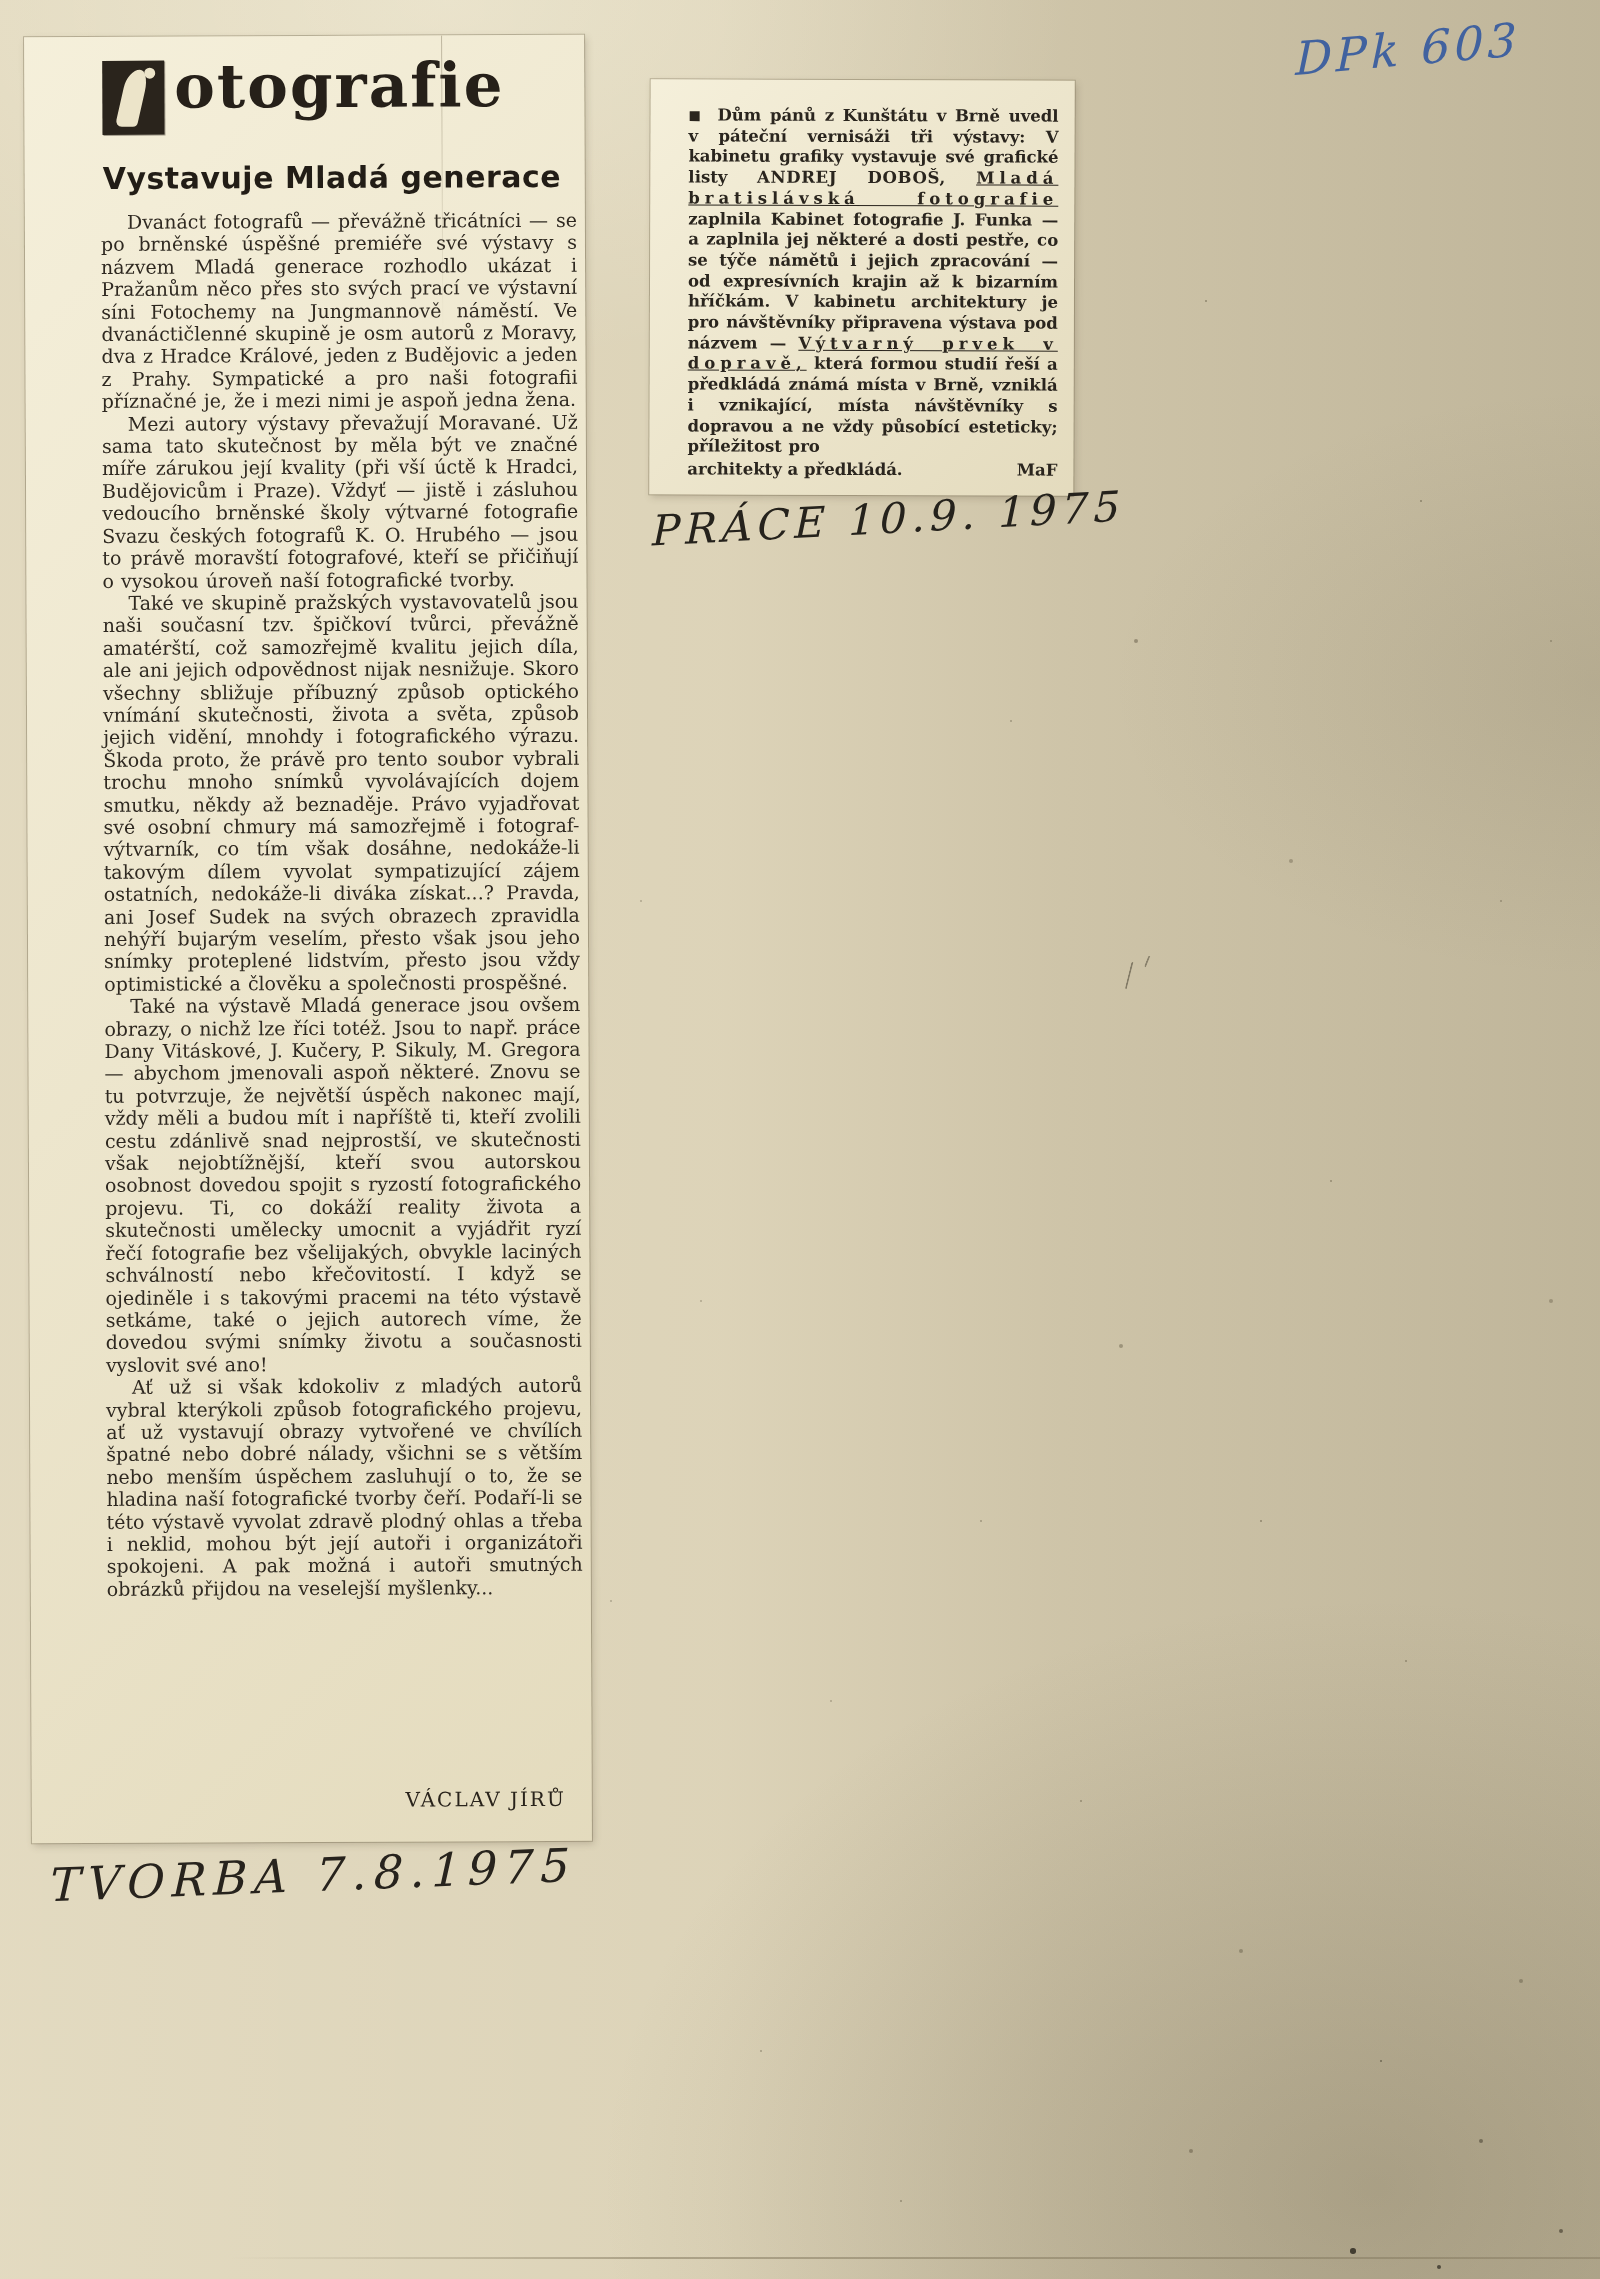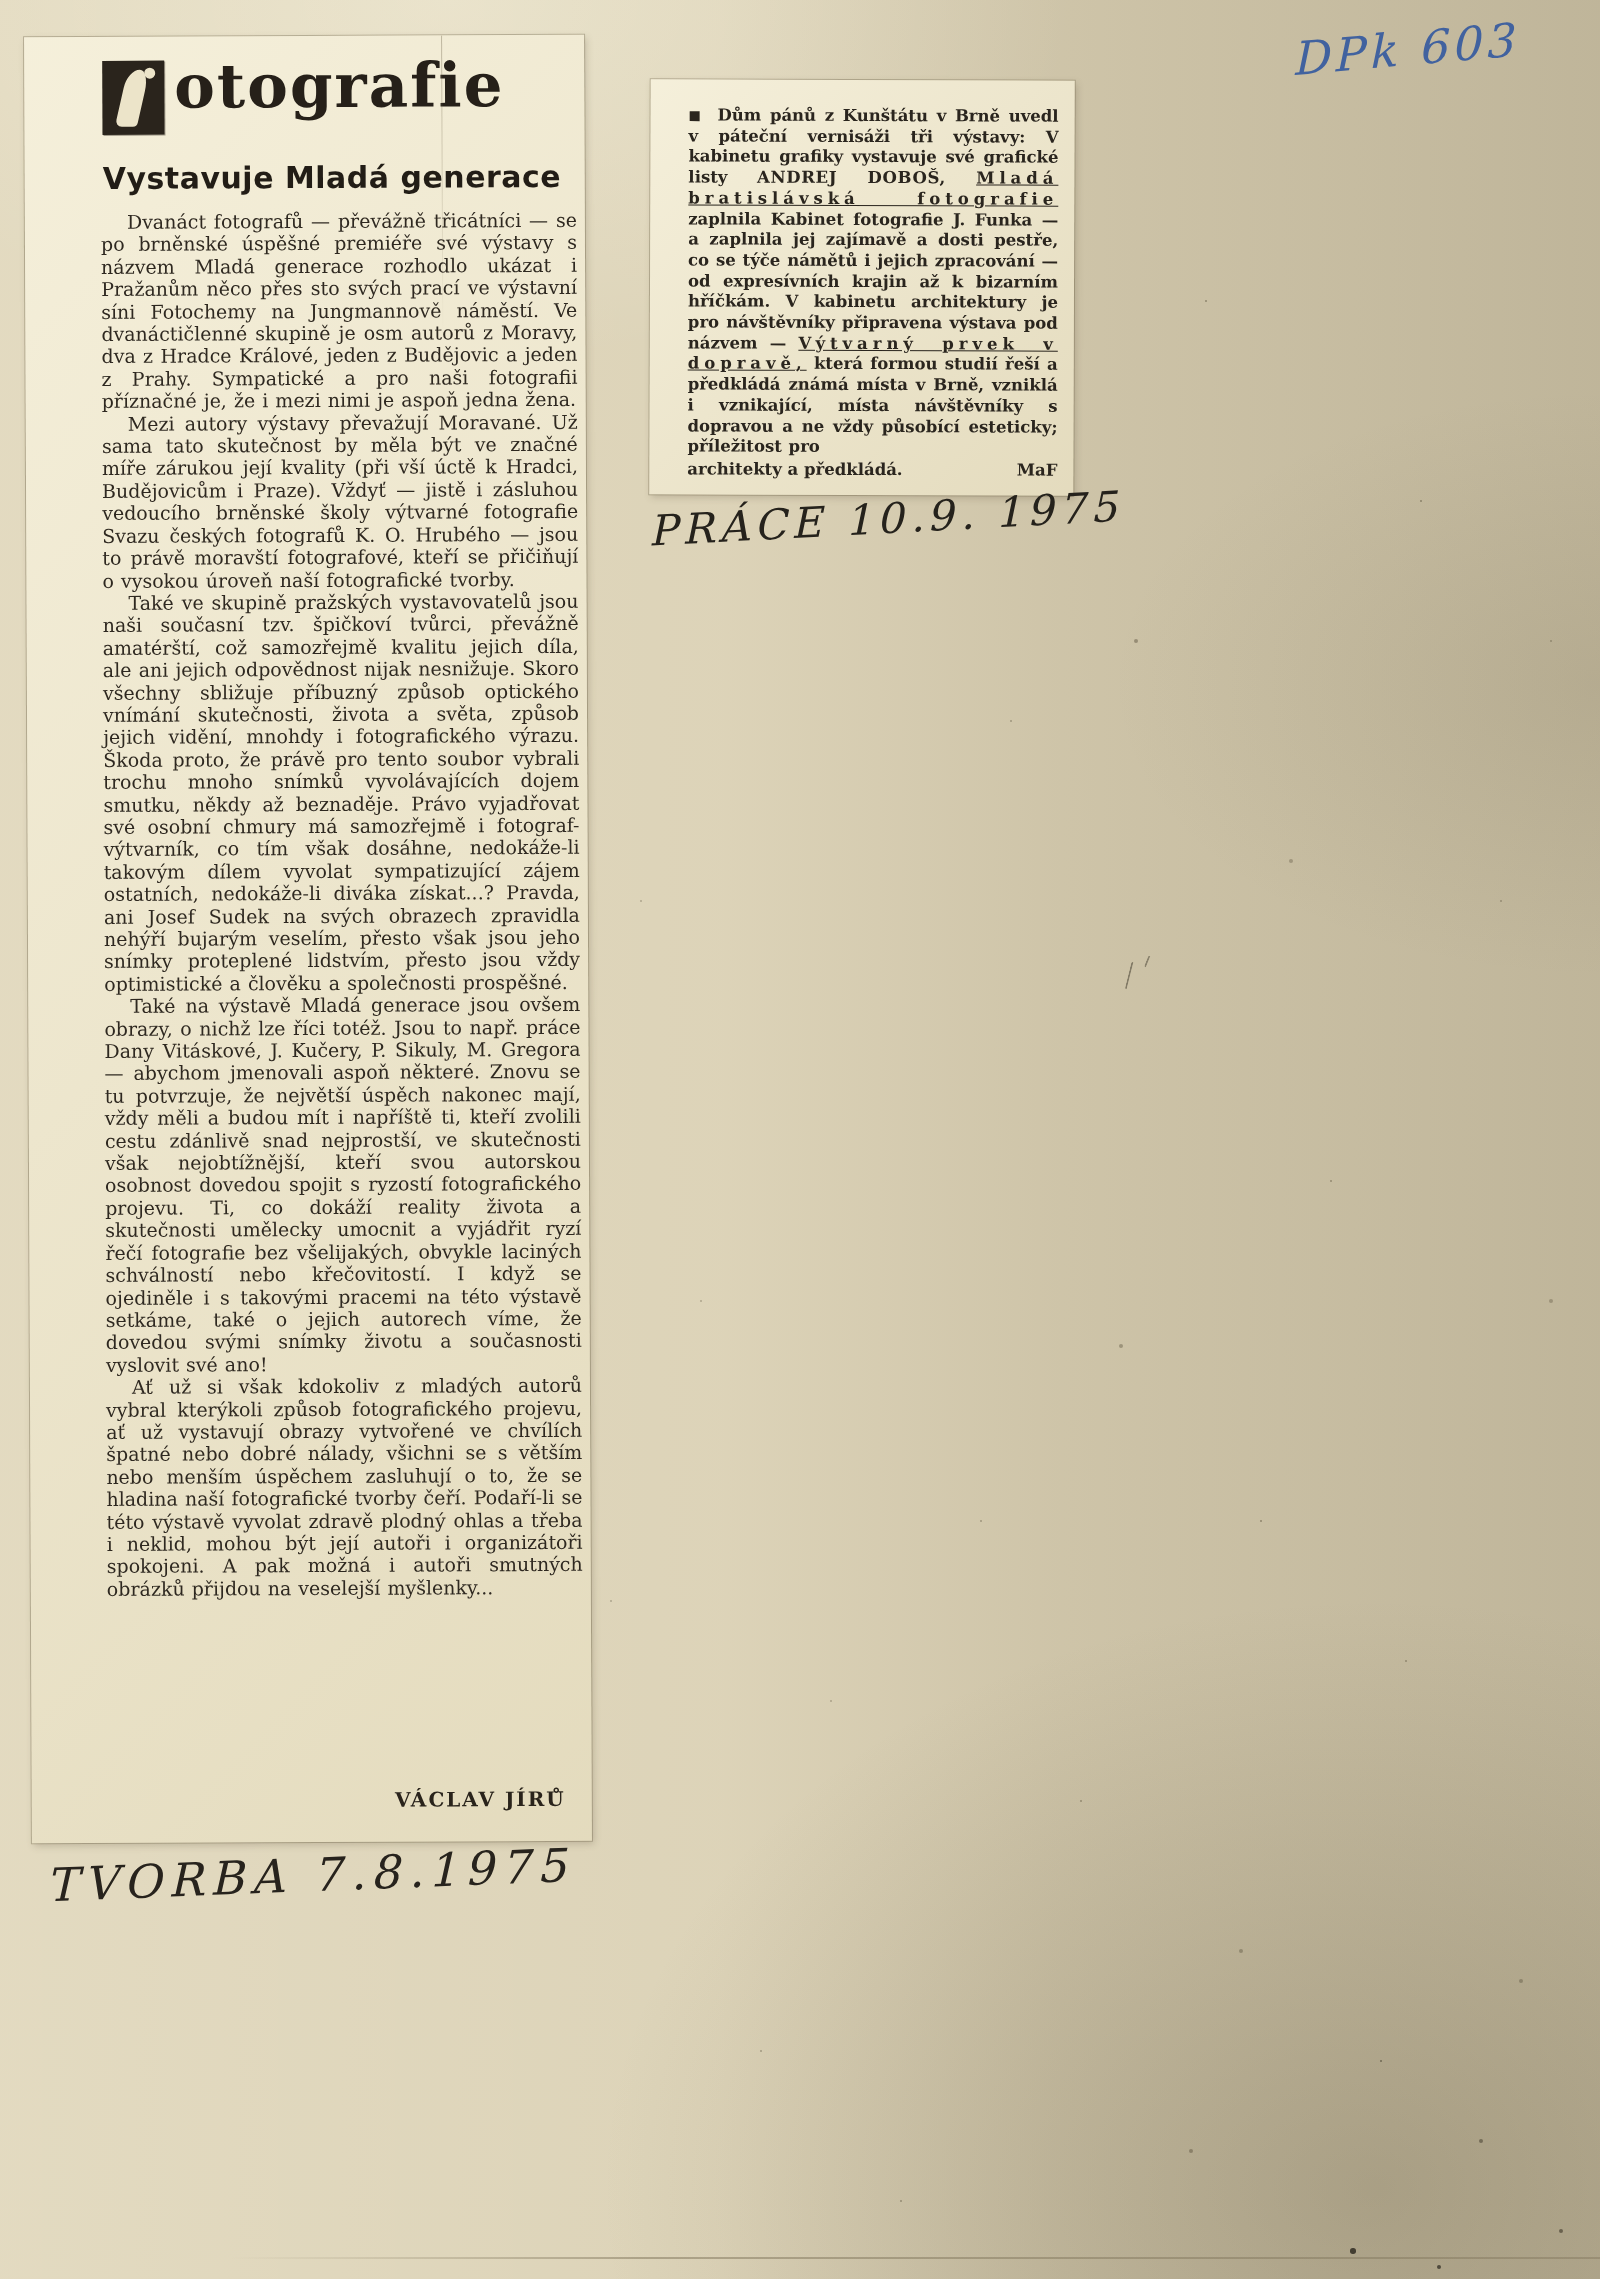--- a/index.html
+++ b/index.html
@@ -56,21 +56,21 @@
   .logo-dot{position:absolute;left:42px;top:7px;width:11px;height:11px;border-radius:50%;background:#ece4c9;}
   .masthead-title{position:absolute;left:150px;top:14px;font-family:"DejaVu Serif",serif;
     font-weight:700;font-size:61px;letter-spacing:2px;color:#262019;}
 
   
   .article{padding:0 10px 0 76px;width:476px;}
   .article h1{font-family:"DejaVu Sans",sans-serif;font-weight:700;font-size:30px;
     letter-spacing:.5px;color:#221d16;margin:14px 0 15px 2px;}
   .article p{margin:0;font-size:19px;line-height:22.4px;text-align:justify;
     text-indent:26px;color:#2e2820;word-spacing:1px;}
-  .signature{position:absolute;right:26px;bottom:30px;font-weight:700;font-size:20px;
+  .signature{position:absolute;right:26px;bottom:30px;font-weight:400;font-size:20px;
     letter-spacing:2px;color:#29231b;}
 
   
   .news{margin:0;padding:26px 16px 0 38px;font-size:16.5px;line-height:20.7px;
     font-weight:700;text-align:justify;color:#2a251e;word-spacing:1px;}
   .news .bullet{font-size:13px;letter-spacing:6px;vertical-align:1px;}
   .news .spaced{letter-spacing:.30em;word-spacing:.5em;text-decoration:underline;}
   .news .caps{letter-spacing:.04em;margin-top:8px;}
   .news-lastline{position:absolute;left:38px;right:16px;bottom:16px;display:flex;
     justify-content:space-between;font-size:16.5px;font-weight:700;color:#2a251e;}
@@ -114,21 +114,21 @@
 </div>
 
 <div class="hand note-tvorba">TVORBA 7.8.1975</div>
 
 <div class="clipping clip-right">
   <p class="news" lang="cs">
     <span class="bullet">■</span>
     <span>Dům pánů z Kunštátu v Brně uvedl v páteční vernisáži tři výstavy: V kabinetu grafiky vystavuje své grafické listy </span>
     <span class="caps">ANDREJ DOBOŠ, </span>
     <span class="spaced">Mladá bratislávská fotografie</span>
-    <span> zaplnila Kabinet fotografie J. Funka — a zaplnila jej zajímavě a dosti pestře, co se týče námětů i jejich zpracování — od expresívních krajin až k bizarním hříčkám. V kabinetu architektury je pro návštěvníky připravena výstava pod názvem — </span>
+    <span> zaplnila Kabinet fotografie J. Funka — a zaplnila jej některé a dosti pestře, co se týče námětů i jejich zpracování — od expresívních krajin až k bizarním hříčkám. V kabinetu architektury je pro návštěvníky připravena výstava pod názvem — </span>
     <span class="spaced">Výtvarný prvek v dopravě,</span>
     <span> která formou studií řeší a předkládá známá místa v Brně, vzniklá i vznikající, místa návštěvníky s dopravou a ne vždy působící esteticky; příležitost pro</span>
   </p>
   <div class="news-lastline">
     <span>architekty a předkládá.</span>
     <span>MaF</span>
   </div>
 </div>
 
 <div class="hand note-prace">PRÁCE 10.9. 1975</div>

